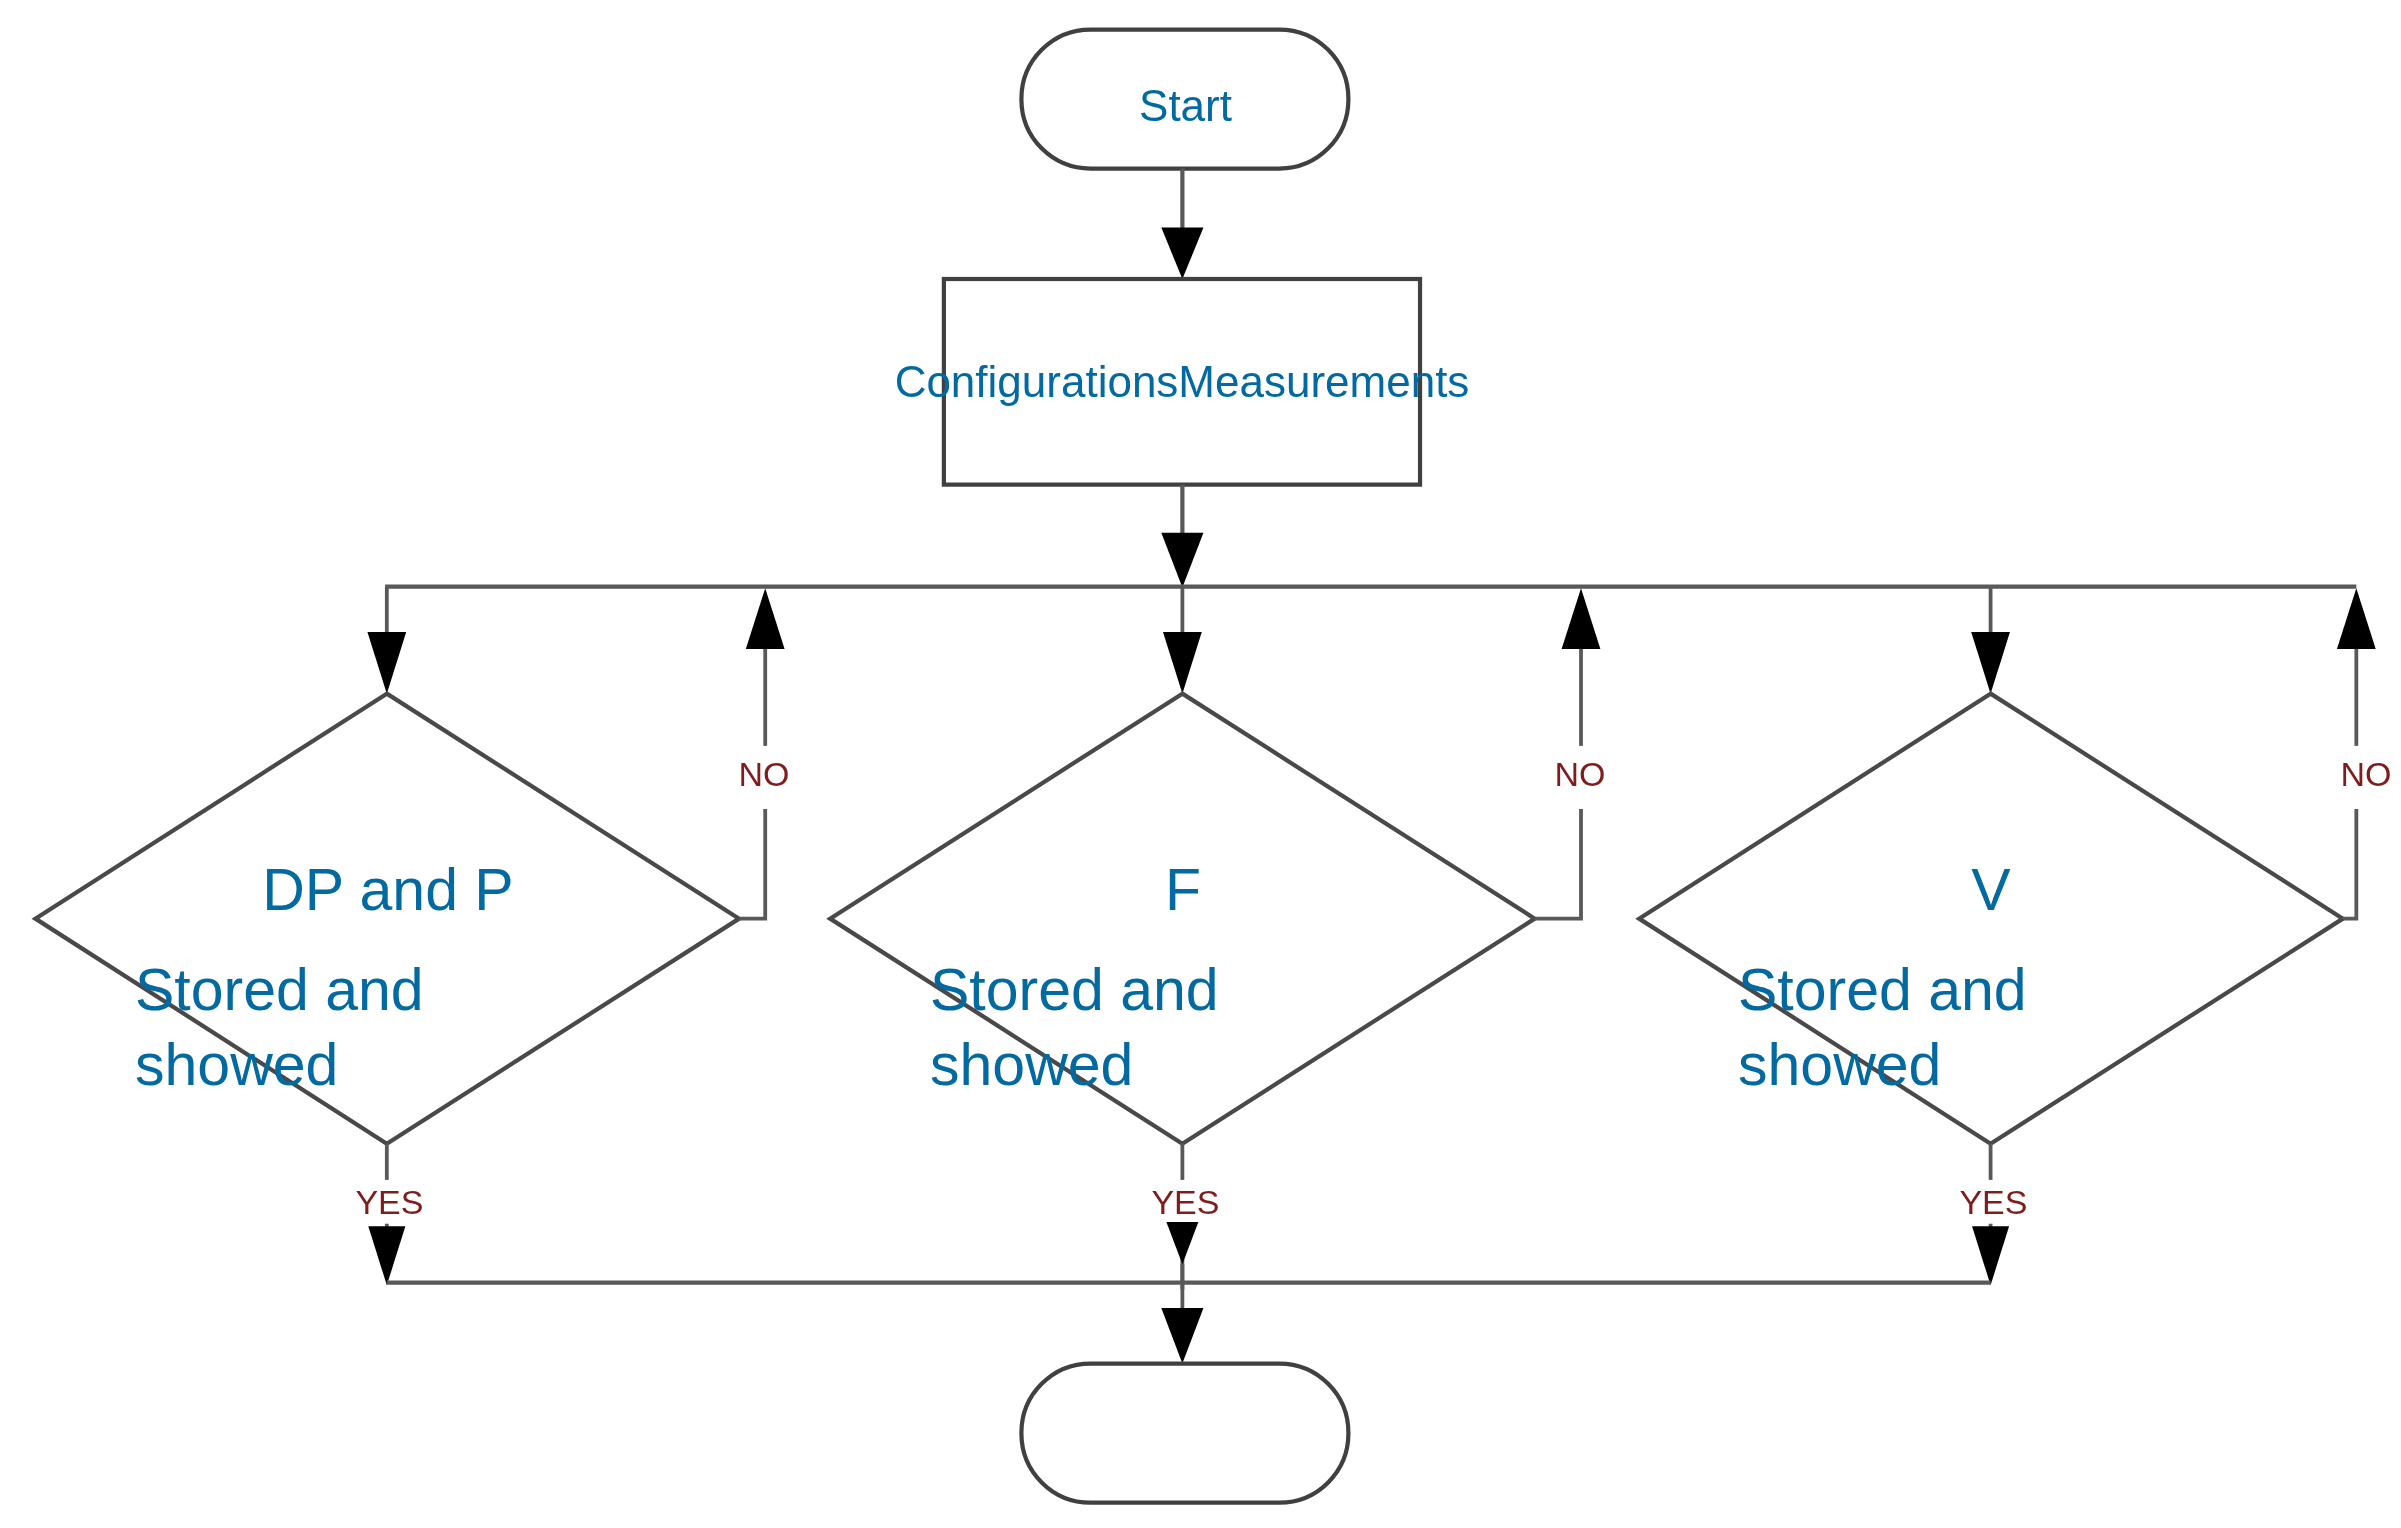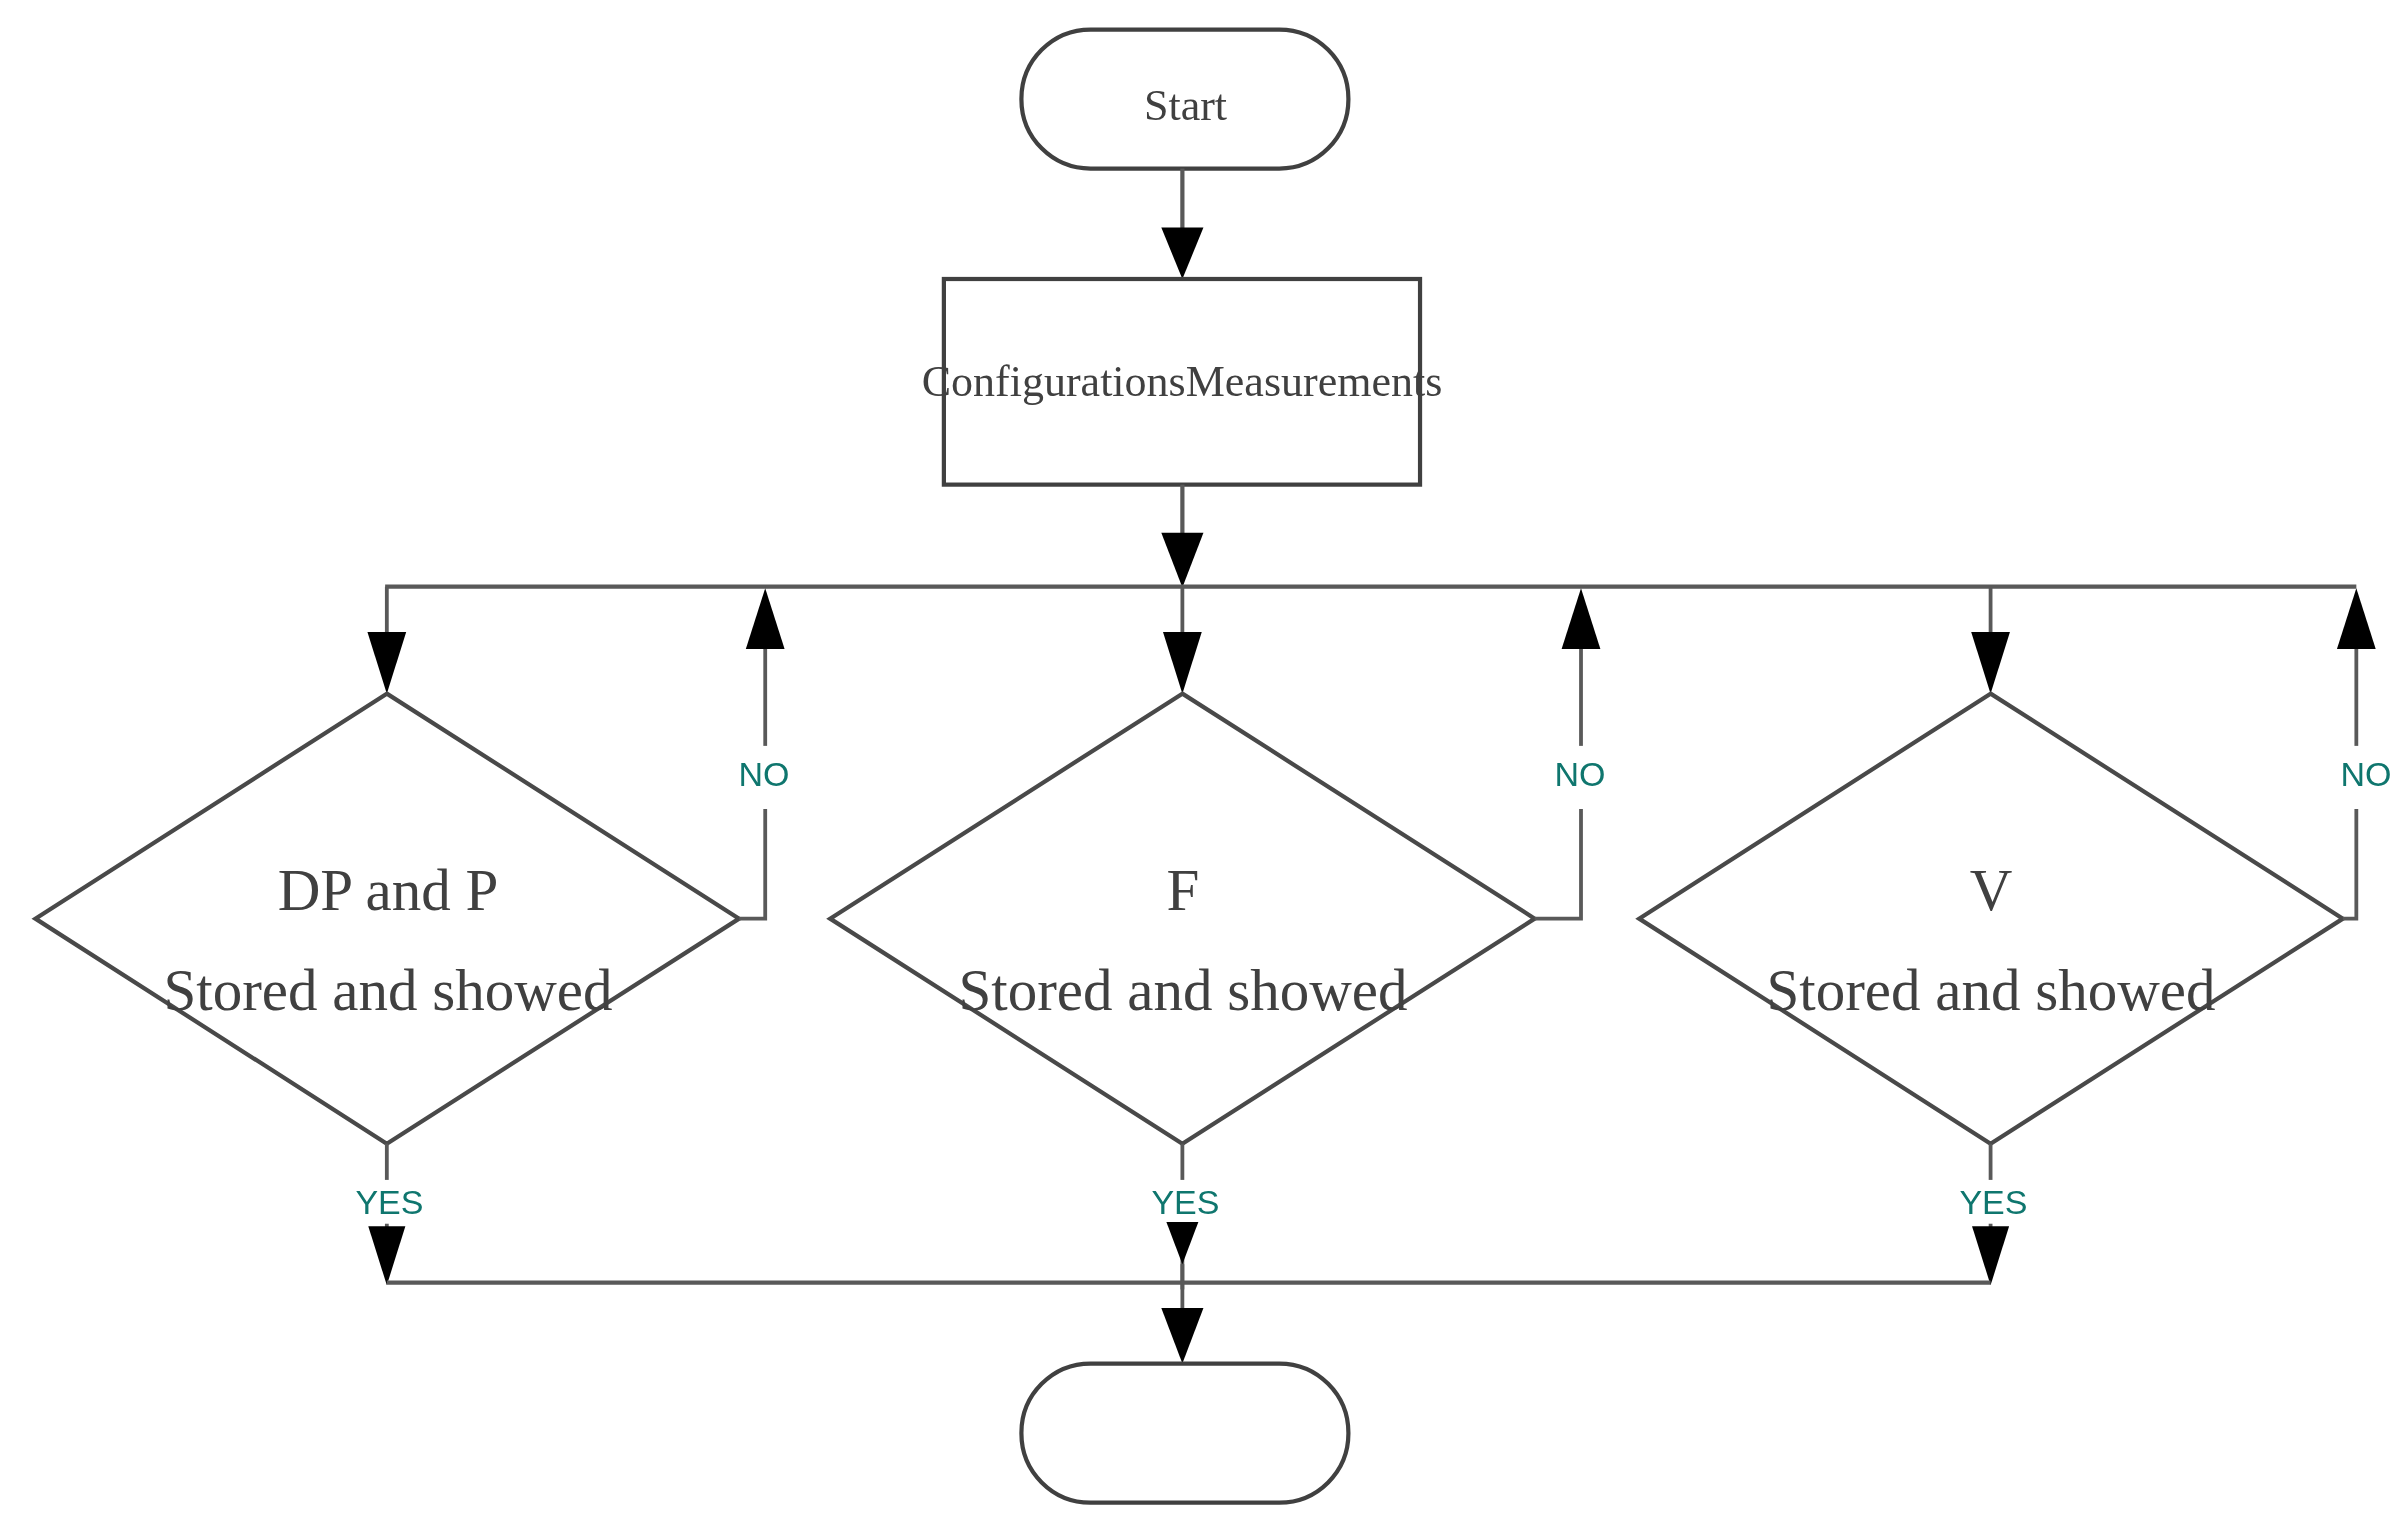--- a/index.html
+++ b/index.html
@@ -45,39 +45,39 @@
     stroke-width: 4.5;
     fill: none;
   }
   .arrowhead {
     fill: #000000;
     stroke: none;
   }
   .node-label {
     position: absolute;
     text-align: left;
-    color: #404040;
-    font-family: Liberation Serif, serif;
+    color: #0369a1;
+    font-family: Liberation Sans, sans-serif;
     line-height: 1.28;
     white-space: pre-line;
     pointer-events: none;
   }
   .terminal-label {
     font-size: 44px;
   }
   .process-label {
     font-size: 44px;
   }
   .decision-label {
     font-size: 59px;
     gap: 24px;
   }
   .edge-label {
     position: absolute;
-    color: #0f766e;
+    color: #7f1d1d;
     font-family: "Liberation Sans", sans-serif;
     font-size: 34px;
     text-align: center;
     white-space: nowrap;
     background: #ffffff;
     padding: 0 3.4px;
   }
 </style>
 </head>
 <body>

